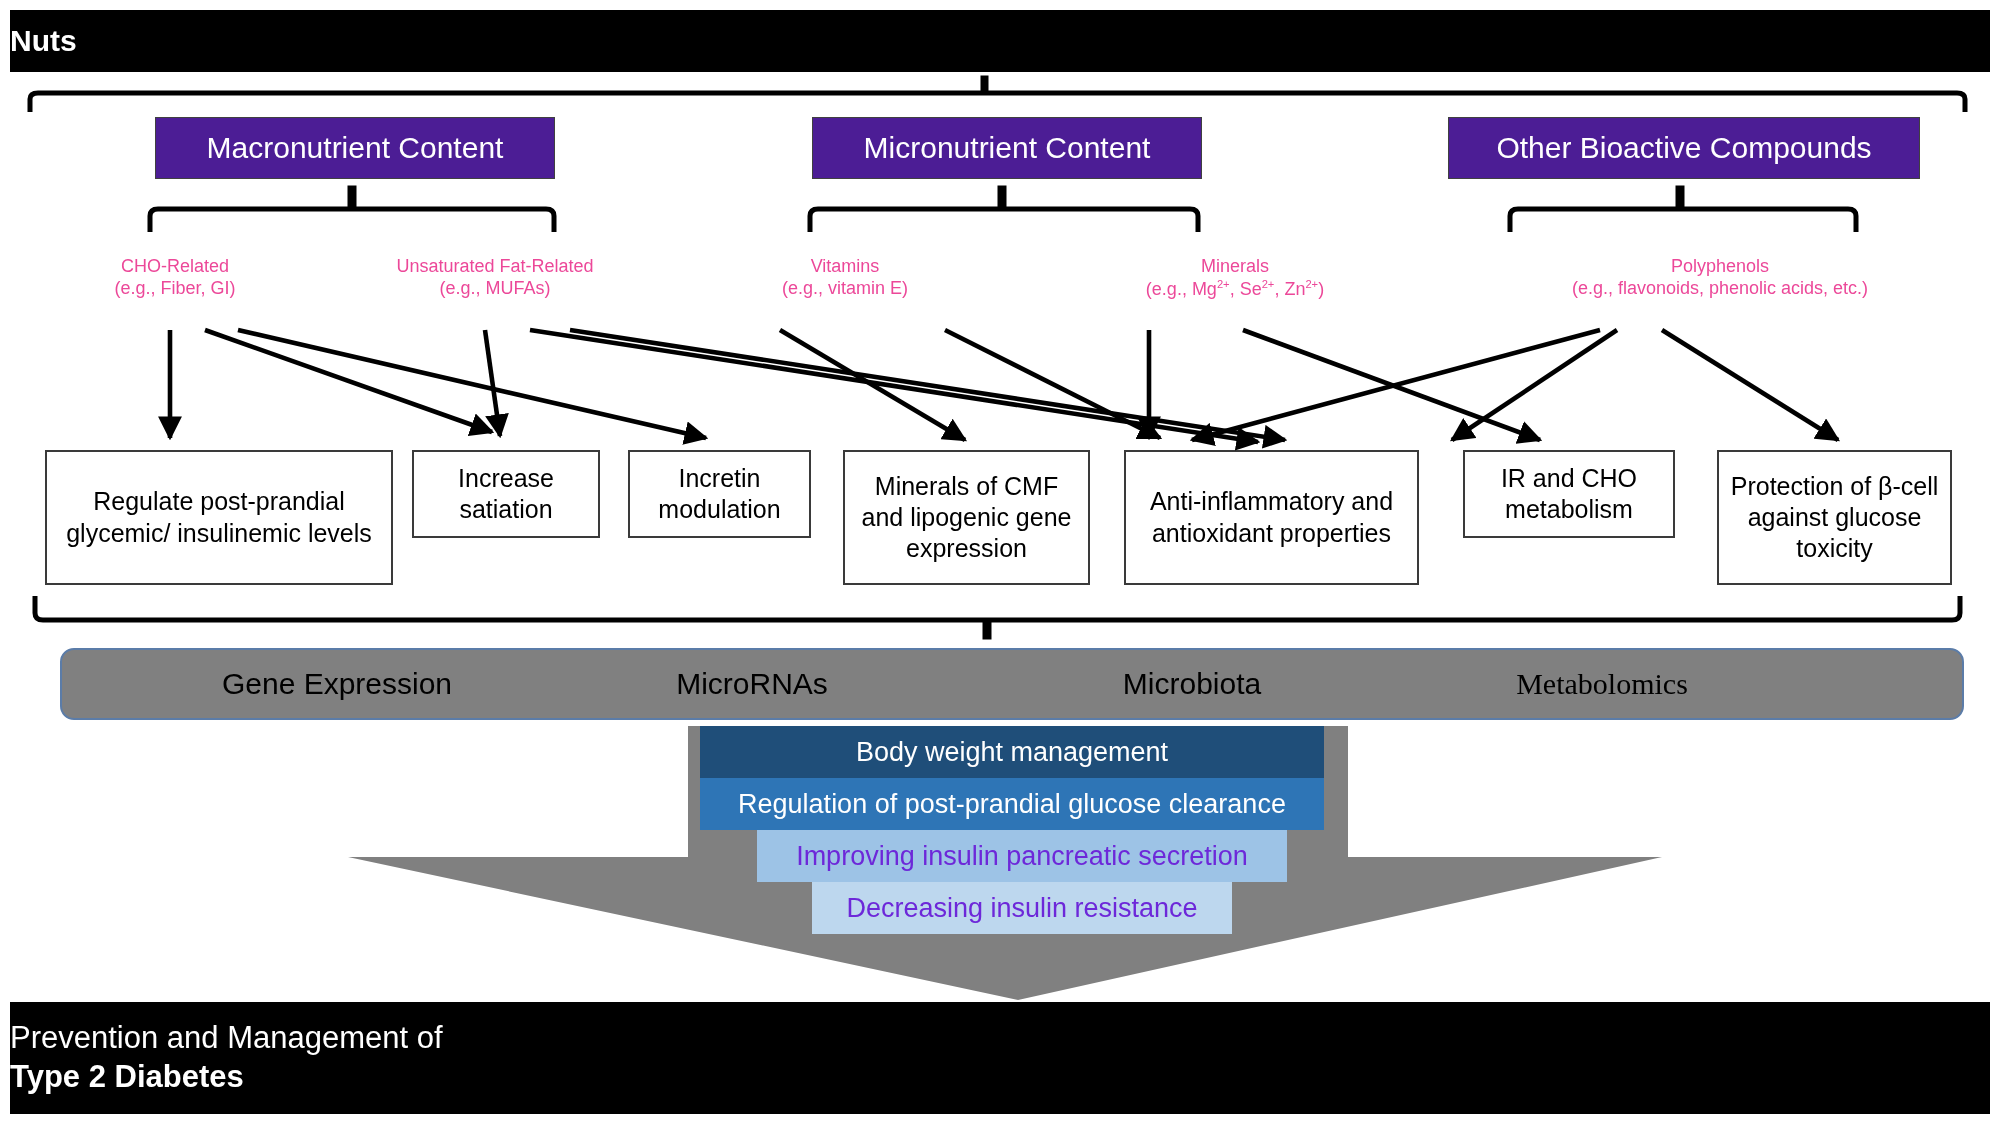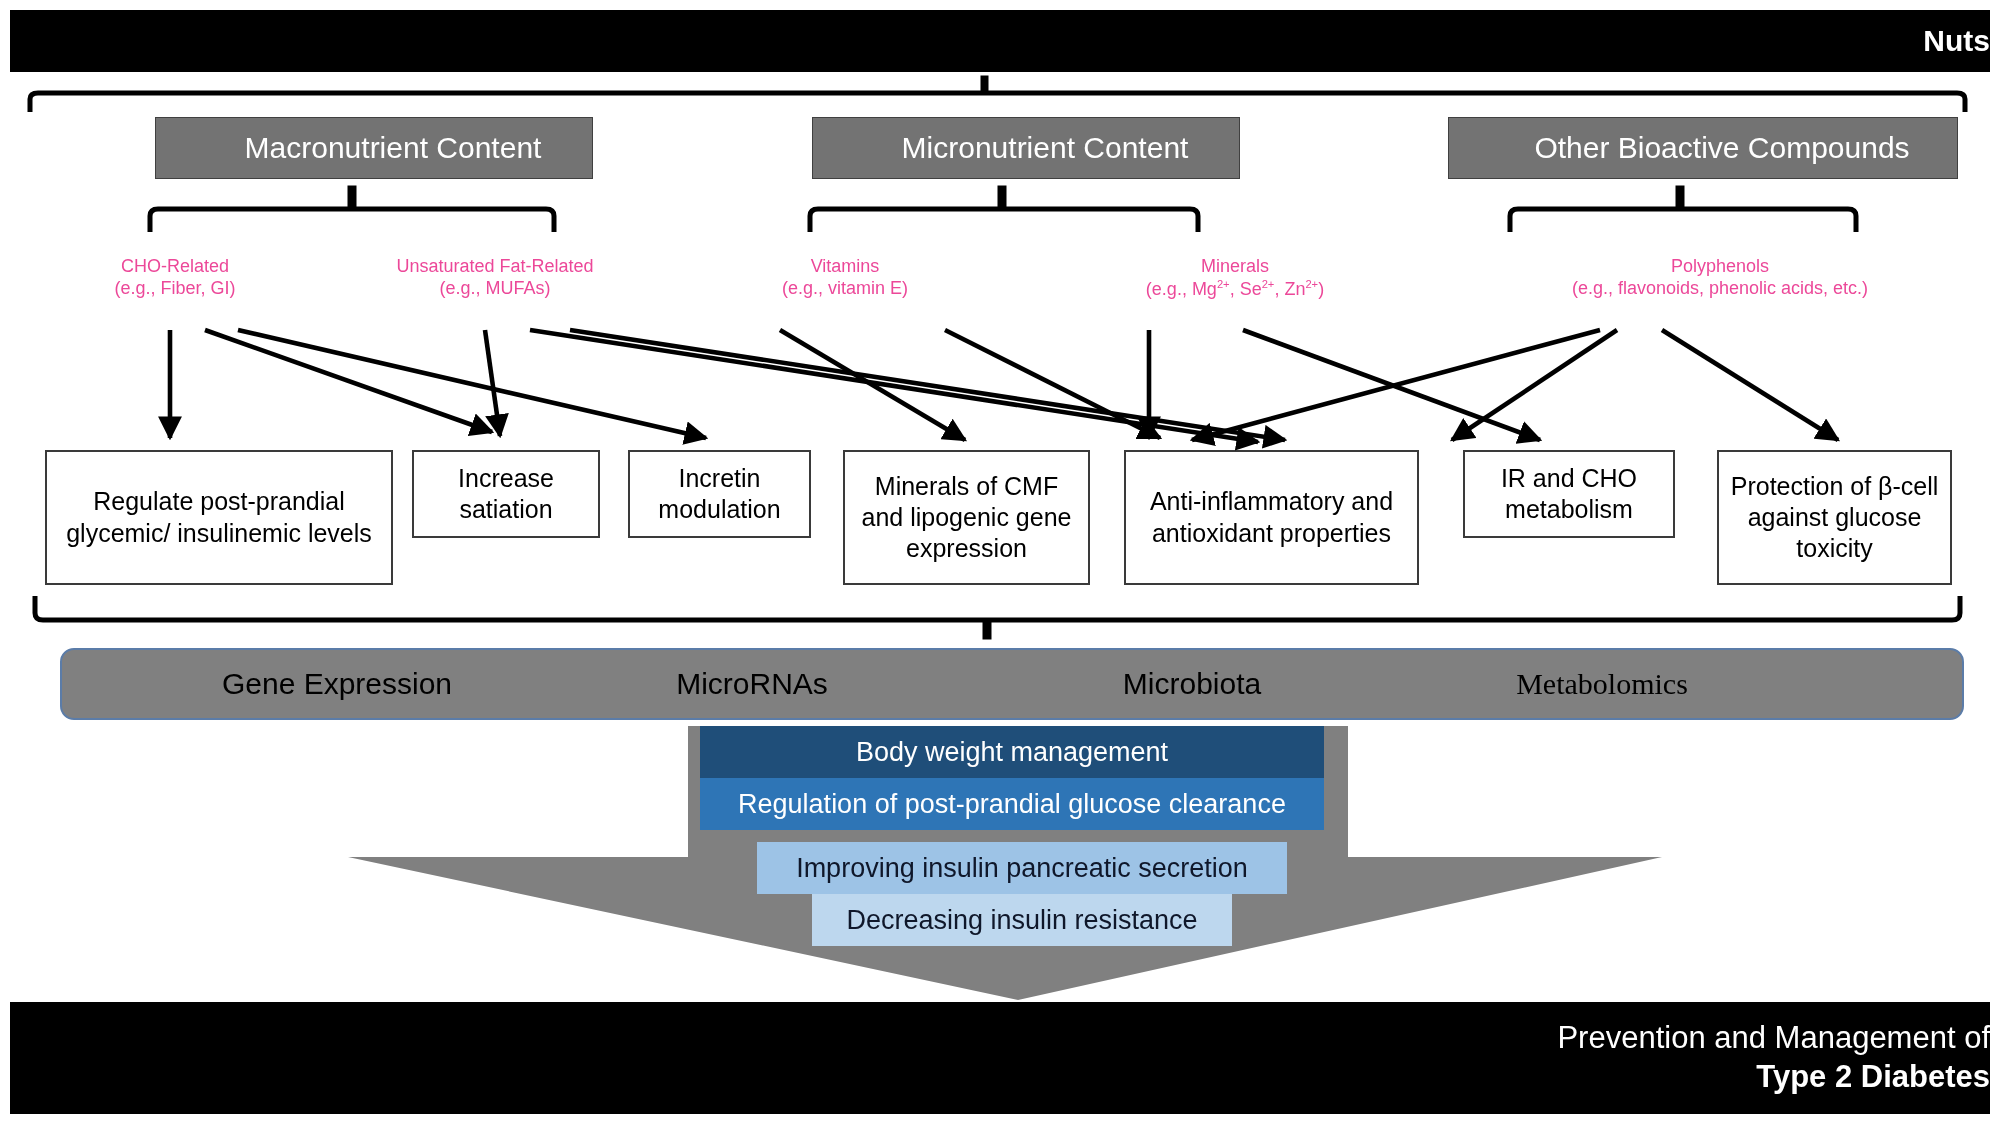--- a/index.html
+++ b/index.html
@@ -1,31 +1,31 @@
 <!DOCTYPE html>
 <html><head>
 <meta charset="utf-8">
 <style>
   html,body{margin:0;padding:0;background:#ffffff;}
   body{font-family:"Liberation Sans", sans-serif;}
   #canvas{position:relative;width:2000px;height:1124px;background:#ffffff;overflow:hidden;}
 
   .banner{
     position:absolute;background:#000000;color:#ffffff;
-    display:flex;flex-direction:column;align-items:flex-end;justify-content:center;
+    display:flex;flex-direction:column;align-items:flex-start;justify-content:center;
     text-align:center;line-height:1.25;
   }
   #banner-top{left:10px;top:10px;width:1980px;height:62px;font-size:30px;font-weight:bold;}
   #banner-bottom{left:10px;top:1002px;width:1980px;height:112px;font-size:31px;}
   #banner-bottom .ln2{font-weight:bold;}
 
   .cat-box{
-    position:absolute;background:#737373;border:1px solid #404040;
+    position:absolute;background:#4c1d95;border:1px solid #404040;
     color:#ffffff;font-size:30px;
-    display:flex;align-items:center;justify-content:center;padding-left:38px;
+    display:flex;align-items:center;justify-content:center;
   }
 
   .sub-label{
     position:absolute;color:#ec4899;font-size:18px;line-height:1.22;
     text-align:center;
   }
   .sub-label .l2{display:block;}
 
   .out-box{
     position:absolute;background:#ffffff;border:2px solid #3a3a3a;
@@ -41,21 +41,21 @@
   }
   #omics-bar .omics{
     color:#000000;font-size:30px;text-align:center;white-space:nowrap;position:absolute;
   }
 
   .flow-band{
     position:absolute;color:#ffffff;font-size:27px;
     display:flex;align-items:center;justify-content:center;text-align:center;
     white-space:nowrap;
   }
-  .flow-band.dark-text{color:#0f172a;margin-top:12px;}
+  .flow-band.dark-text{color:#6d28d9;}
 
   svg.layer{position:absolute;left:0;top:0;width:2000px;height:1124px;pointer-events:none;}
 </style>
 </head>
 <body>
 
 <div id="canvas">
 
   <div class="banner" id="banner-top">
     <span>Nuts</span>

